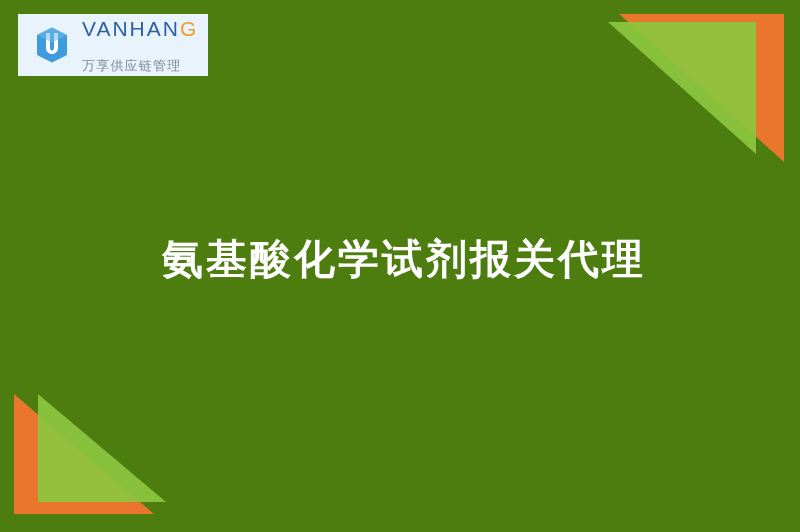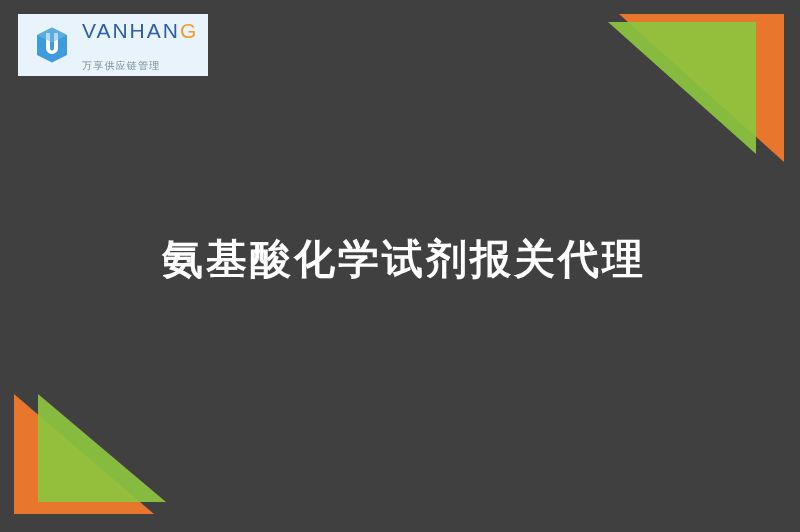--- a/index.html
+++ b/index.html
@@ -9,21 +9,21 @@
   body {
     width: 800px;
     height: 532px;
     overflow: hidden;
     font-family: "Liberation Sans", sans-serif;
   }
   .slide {
     position: relative;
     width: 800px;
     height: 532px;
-    background: #404040;
+    background: #4d7c0f;
     overflow: hidden;
   }
 
   
   .logo-box {
     position: absolute;
     left: 18px;
     top: 14px;
     width: 190px;
     height: 62px;
@@ -58,21 +58,21 @@
     letter-spacing: 2px;
     color: #2E5FA3;
     font-weight: 500;
     line-height: 1;
   }
   .logo-name .g {
     color: #F39A2B;
   }
   .logo-sub {
     margin-top: 20px;
-    font-size: 10px;
+    font-size: 13px;
     color: #7C8A99;
     letter-spacing: 1.2px;
     line-height: 1;
   }
 
   
   .tri {
     position: absolute;
     width: 0;
     height: 0;

